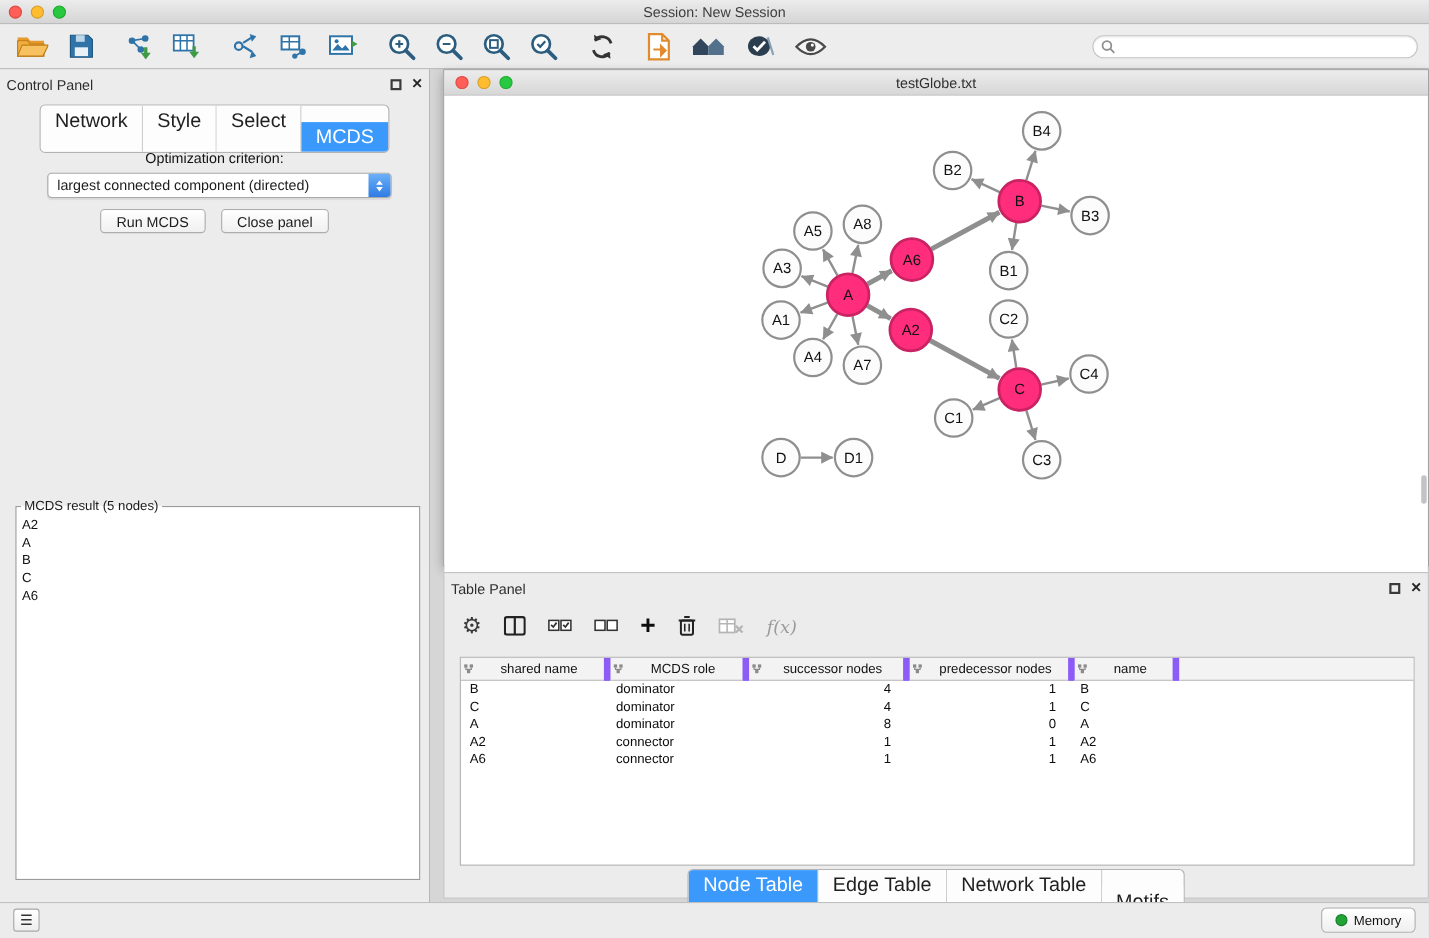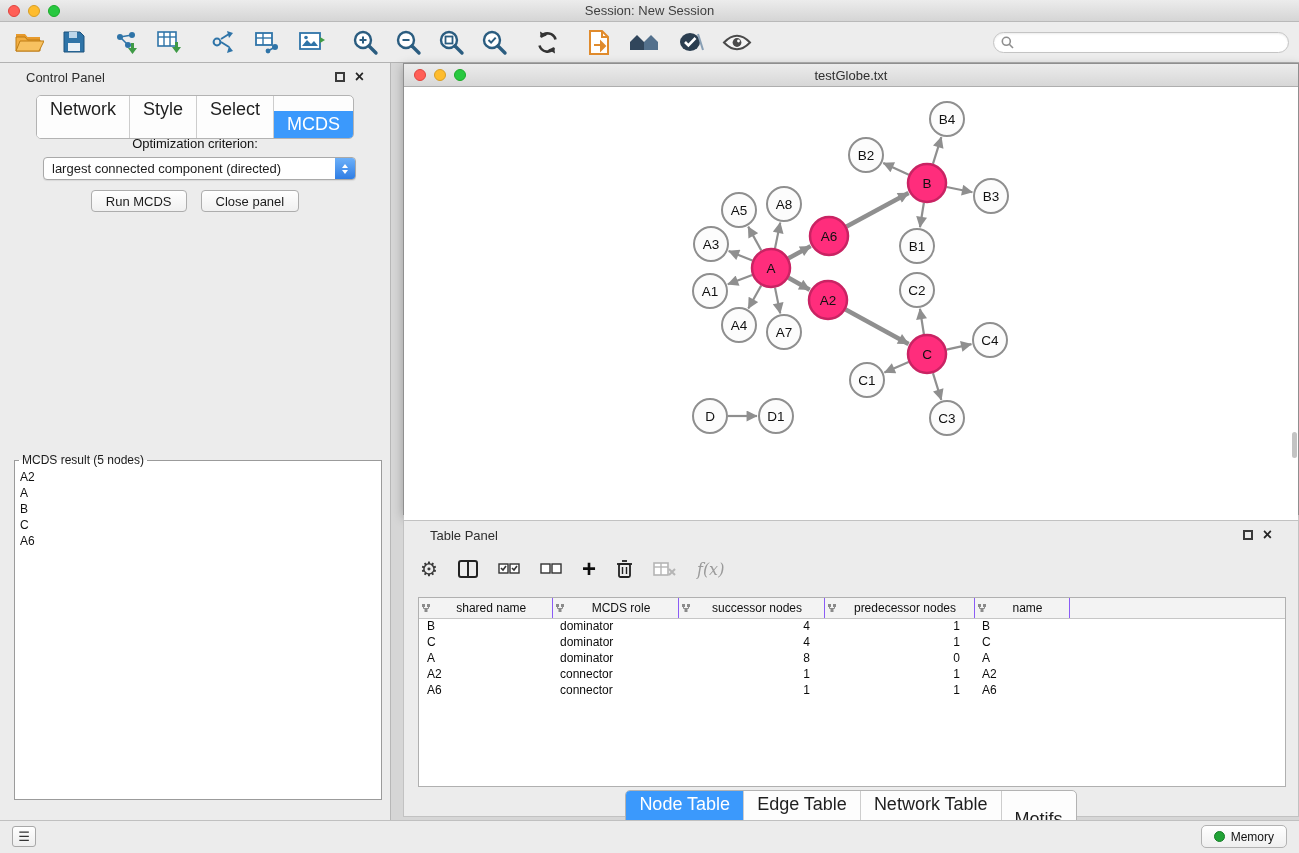--- a/index.html
+++ b/index.html
@@ -17,21 +17,21 @@
 
   
   .toolbar{position:absolute;left:0;top:22px;width:1299px;height:41px;background:#ededed;border-bottom:1px solid #b2b2b2;display:flex;align-items:center;}
   .tb{background:none;border:none;padding:2px;display:flex;align-items:center;justify-content:center;cursor:default;}
   .sep{width:22px;}
   .search-wrap{position:absolute;right:10px;top:10px;width:296px;height:21px;border:1px solid #c4c4c4;border-radius:11px;background:#fff;display:flex;align-items:center;padding-left:7px;box-shadow:inset 0 1px 2px rgba(0,0,0,.08);}
   .search-wrap input{border:none;outline:none;flex:1;font:12px "Liberation Sans",sans-serif;background:transparent;}
 
   
   .control-panel{position:absolute;left:0;top:63px;width:391px;height:757px;background:#ececec;border-right:1px solid #b7b7b7;}
-  .panel-header{height:28px;display:flex;align-items:center;padding:0 26px;}
+  .panel-header{height:28px;display:flex;align-items:center;padding:0 6px;}
   .panel-title{font-size:13px;color:#2e2e2e;}
   .win-controls{margin-left:auto;display:flex;gap:10px;align-items:center;}
   .float-btn{width:10px;height:10px;border:2px solid #3a3a3a;background:transparent;}
   .close-btn{font-size:16px;font-weight:bold;color:#262626;line-height:10px;background:none;border:none;}
   .tabs-row{display:flex;justify-content:center;margin-top:4px;}
   .seg{display:inline-flex;border:1px solid #b3b3b3;border-radius:5px;background:#fdfdfd;overflow:hidden;}
   .seg .tab{padding:3px 13px;border-right:1px solid #cdcdcd;color:#1f1f1f;background:#fdfdfd;font-size:18px;}
   .seg .tab:last-child{border-right:none;margin-top:15px;}
   .seg .tab.selected{background:#3b99fc;color:#fff;}
   .opt-label{position:absolute;left:0;top:73px;width:100%;text-align:center;font-size:13px;color:#111;}
@@ -58,21 +58,21 @@
 
   
   .table-panel{position:absolute;left:403px;top:520px;width:896px;height:297px;background:#ececec;border:1px solid #c2c2c2;}
   .tp-toolbar{position:absolute;left:16px;top:28px;height:40px;display:flex;align-items:center;gap:20px;}
   .tp-toolbar .tb{padding:0;}
   .gear{font-size:20px;color:#3a3a3a;line-height:20px;}
   .plus{font-size:24px;font-weight:bold;color:#0d0d0d;line-height:20px;}
   .fx{font-family:"DejaVu Serif",serif;font-style:italic;font-size:16px;color:#9a9a9a;}
   .table-wrap{position:absolute;left:14px;top:76px;width:868px;height:190px;background:#fff;border:1px solid #b0b0b0;overflow:hidden;}
   table{border-collapse:collapse;width:100%;font-size:12px;table-layout:fixed;}
-  th{background:#f3f3f3;border-bottom:1px solid #c6c6c6;border-right:1px solid #8b5cf6;font-weight:normal;height:20px;padding:0 2px;}
+  th{background:#f3f3f3;border-bottom:1px solid #c6c6c6;border-right:6px solid #8b5cf6;font-weight:normal;height:20px;padding:0 2px;}
   th:last-child{border-right:none;}
   .hcell{display:flex;align-items:center;gap:2px;}
   .hcell span{flex:1;text-align:center;color:#111;}
   td{height:16px;padding:0 8px;color:#0c0c0c;white-space:nowrap;overflow:hidden;}
   td.num{text-align:right;padding-right:14px;}
   .tp-tabs{position:absolute;left:0;top:269px;width:100%;display:flex;justify-content:center;}
 
   
   .statusbar{position:absolute;left:0;top:820px;width:1299px;height:33px;background:#ececec;border-top:1px solid #c0c0c0;}
   .list-btn{position:absolute;left:12px;top:5px;width:24px;height:21px;border:1px solid #a8a8a8;border-radius:3px;background:linear-gradient(#fff,#eee);font-size:13px;color:#333;}

